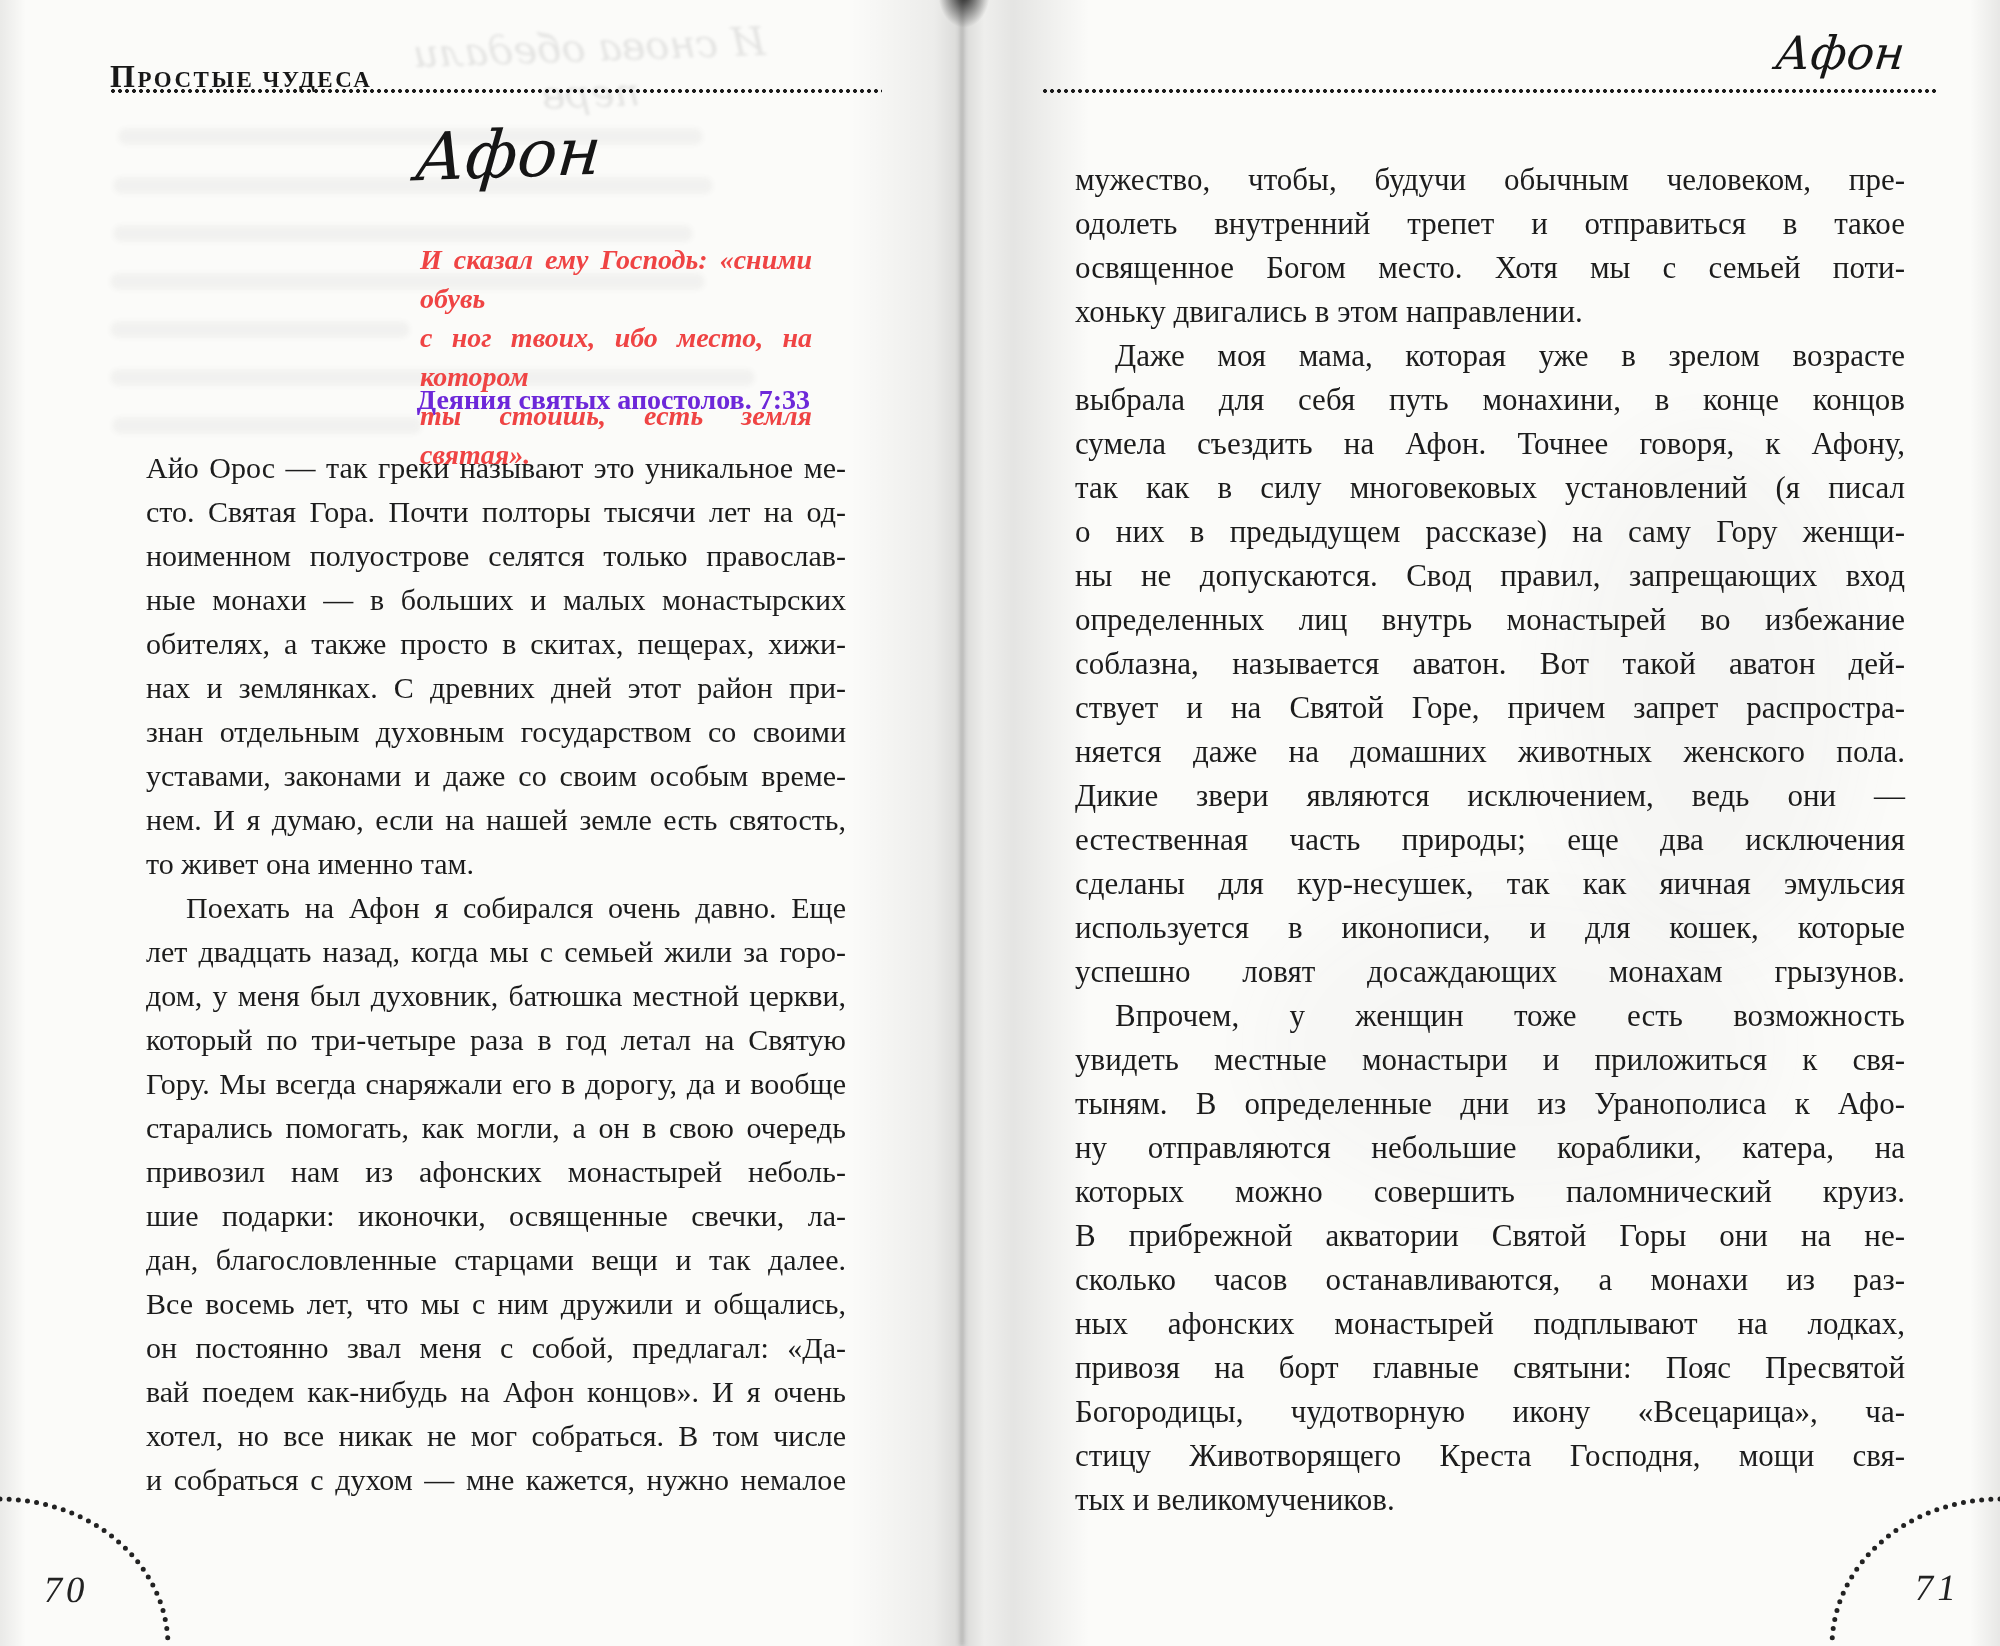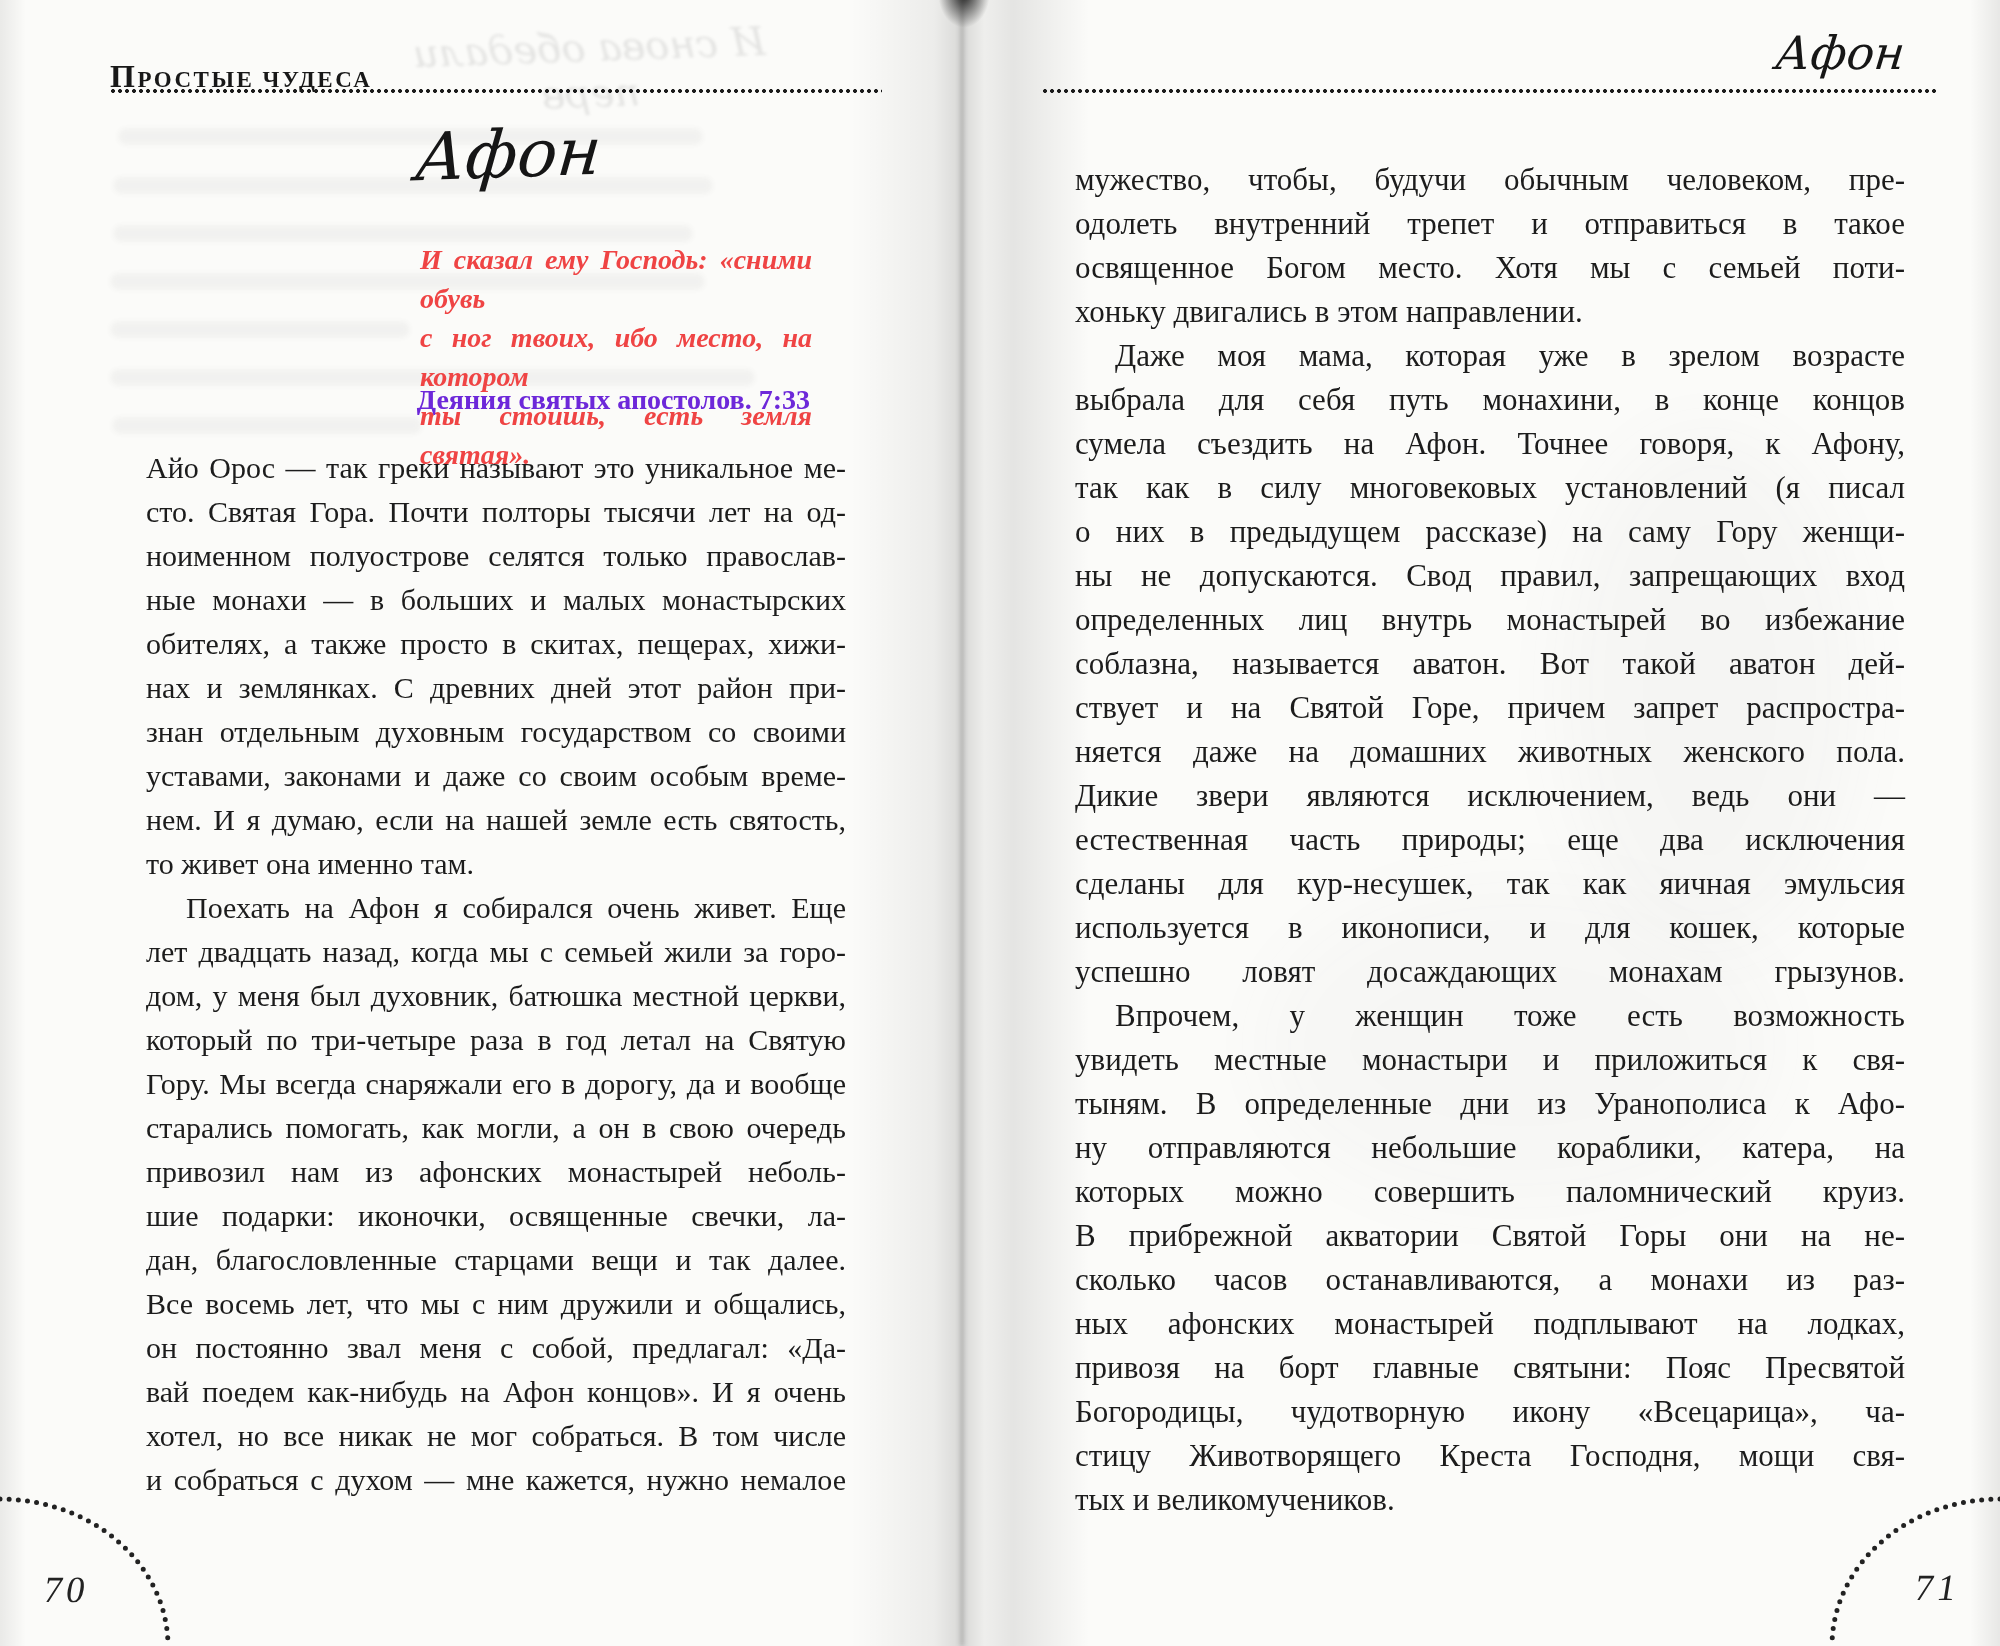--- a/index.html
+++ b/index.html
@@ -119,21 +119,21 @@
       <div class="line">Айо Орос — так греки называют это уникальное ме-</div>
         <div class="line">сто. Святая Гора. Почти полторы тысячи лет на од-</div>
         <div class="line">ноименном полуострове селятся только православ-</div>
         <div class="line">ные монахи — в больших и малых монастырских</div>
         <div class="line">обителях, а также просто в скитах, пещерах, хижи-</div>
         <div class="line">нах и землянках. С древних дней этот район при-</div>
         <div class="line">знан отдельным духовным государством со своими</div>
         <div class="line">уставами, законами и даже со своим особым време-</div>
         <div class="line">нем. И я думаю, если на нашей земле есть святость,</div>
         <div class="line para-end">то живет она именно там.</div>
-        <div class="line indent">Поехать на Афон я собирался очень живет. Еще</div>
+        <div class="line indent">Поехать на Афон я собирался очень давно. Еще</div>
         <div class="line">лет двадцать назад, когда мы с семьей жили за горо-</div>
         <div class="line">дом, у меня был духовник, батюшка местной церкви,</div>
         <div class="line">который по три-четыре раза в год летал на Святую</div>
         <div class="line">Гору. Мы всегда снаряжали его в дорогу, да и вообще</div>
         <div class="line">старались помогать, как могли, а он в свою очередь</div>
         <div class="line">привозил нам из афонских монастырей неболь-</div>
         <div class="line">шие подарки: иконочки, освященные свечки, ла-</div>
         <div class="line">дан, благословленные старцами вещи и так далее.</div>
         <div class="line">Все восемь лет, что мы с ним дружили и общались,</div>
         <div class="line">он постоянно звал меня с собой, предлагал: «Да-</div>

